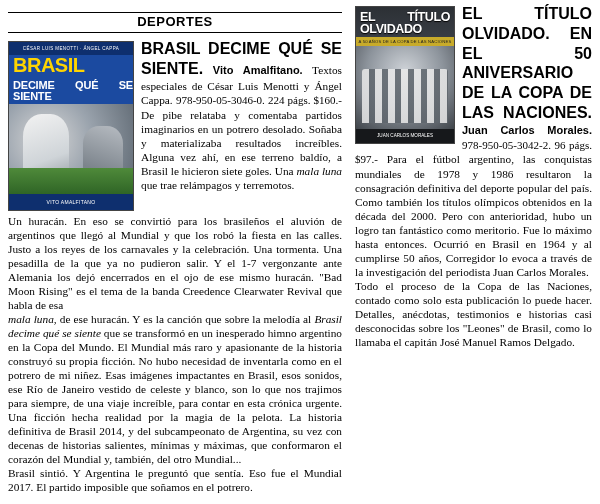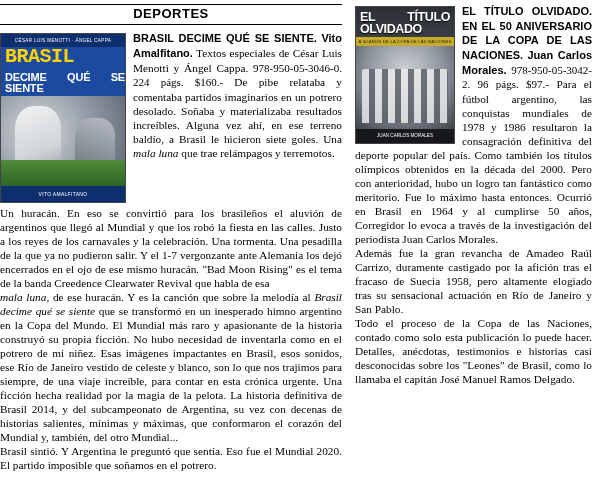--- a/index.html
+++ b/index.html
@@ -18,21 +18,22 @@
     width: 600px;
     height: 504px;
     position: relative;
     box-sizing: border-box;
     display: flex;
     flex-direction: row;
   }
   .col-left {
     width: 348px;
     box-sizing: border-box;
-    padding: 4px 6px 4px 0;
+    padding: 4px 6px 4px 8px;
+    margin-top: 8px;
   }
   .col-divider {
     width: 1px;
     background: #ffffff;
   }
   .col-right {
     width: 251px;
     box-sizing: border-box;
     padding: 4px 8px 4px 6px;
   }
@@ -89,21 +90,21 @@
     font-size: 4.5px;
     letter-spacing: 0.4px;
     display: flex;
     align-items: center;
     justify-content: center;
   }
   .bk1-title {
     position: absolute;
     left: 4px; right: 4px; top: 14px;
     color: #ffd400;
-    font-family: Liberation Mono, monospace;
+    font-family: Liberation Sans, sans-serif;
     font-weight: bold;
     font-size: 20px;
     line-height: 0.92;
     letter-spacing: -0.5px;
   }
   .bk1-sub {
     position: absolute;
     left: 4px; right: 0; top: 38px;
     color: #ffffff;
     font-family: "Liberation Sans", sans-serif;
@@ -213,21 +214,21 @@
     font-family: "Liberation Sans", sans-serif;
     font-size: 4.6px;
     display: flex;
     align-items: center;
     justify-content: center;
   }
 
   .art-title {
     font-family: "Liberation Sans", sans-serif;
     font-weight: bold;
-    font-size: 11px;
+    font-size: 16px;
   }
   .art-author {
     font-family: "Liberation Sans", sans-serif;
     font-weight: bold;
     font-size: 11px;
   }
   .meta {
     font-size: 11px;
   }
   em { }
@@ -259,21 +260,21 @@
       </div>
 
       <p><span class="art-title">BRASIL DECIME QUÉ SE SIENTE.</span> <span class="art-author">Vito Amalfitano.</span><span> Textos especiales de César Luis Menotti y Ángel Cappa.</span> <span class="meta">978-950-05-3046-0. 224 págs. $160.-</span> <span>De pibe relataba y comentaba partidos imaginarios en un potrero desolado. Soñaba y materializaba resultados increíbles. Alguna vez ahí, en ese terreno baldío, a Brasil le hicieron siete goles. Una </span><em>mala luna</em><span> que trae relámpagos y terremotos.</span></p>
 
       <div class="clear"></div>
 
       <p class="tail">Un huracán. En eso se convirtió para los brasileños el aluvión de argentinos que llegó al Mundial y que los robó la fiesta en las calles. Justo a los reyes de los carnavales y la celebración. Una tormenta. Una pesadilla de la que ya no pudieron salir. Y el 1-7 vergonzante ante Alemania los dejó encerrados en el ojo de ese mismo huracán. "Bad Moon Rising" es el tema de la banda Creedence Clearwater Revival que habla de esa</p>
 
       <p><em>mala luna</em><span>, de ese huracán. Y es la canción que sobre la melodía al </span><em>Brasil decime qué se siente</em><span> que se transformó en un inesperado himno argentino en la Copa del Mundo. El Mundial más raro y apasionante de la historia construyó su propia ficción. No hubo necesidad de inventarla como en el potrero de mi niñez. Esas imágenes impactantes en Brasil, esos sonidos, ese Río de Janeiro vestido de celeste y blanco, son lo que nos trajimos para siempre, de una viaje increíble, para contar en esta crónica urgente. Una ficción hecha realidad por la magia de la pelota. La historia definitiva de Brasil 2014, y del subcampeonato de Argentina, su vez con decenas de historias salientes, mínimas y máximas, que conformaron el corazón del Mundial y, también, del otro Mundial...</span></p>
 
-      <p>Brasil sintió. Y Argentina le preguntó que sentía. Eso fue el Mundial 2020. El partido imposible que soñamos en el potrero.</p>
+      <p>Brasil sintió. Y Argentina le preguntó que sentía. Eso fue el Mundial 2017. El partido imposible que soñamos en el potrero.</p>
 
     </div>
   </div>
 
   <div class="col-divider"></div>
 
   <div class="col-right">
     <div class="article">
 
       <div class="cover-right">
@@ -284,20 +285,19 @@
           <div class="bk2-team"></div>
         </div>
         <div class="bk2-bottom">JUAN CARLOS MORALES</div>
       </div>
 
       <p><span class="art-title">EL TÍTULO OLVIDADO. EN EL 50 ANIVERSARIO DE LA COPA DE LAS NACIONES.</span> <span class="art-author">Juan Carlos Morales.</span> <span class="meta">978-950-05-3042-2. 96 págs. $97.-</span> <span>Para el fútbol argentino, las conquistas mundiales de 1978 y 1986 resultaron la consagración definitiva del deporte popular del país. Como también los títulos olímpicos obtenidos en la década del 2000. Pero con anterioridad, hubo un logro tan fantástico como meritorio. Fue lo máximo hasta entonces. Ocurrió en Brasil en 1964 y al cumplirse 50 años, Corregidor lo evoca a través de la investigación del periodista Juan Carlos Morales.</span></p>
 
       <div class="clear"></div>
 
 
-      <p>Además fue la gran revancha de Amadeo Raúl Carrizo, duramente castigado por la afición tras el fracaso de Suecia 1958, pero altamente elogiado tras su sensacional actuación en Río de Janeiro y San Pablo.</p>
 
       <p>Todo el proceso de la Copa de las Naciones, contado como solo esta publicación lo puede hacer. Detalles, anécdotas, testimonios e historias casi desconocidas sobre los "Leones" de Brasil, como lo llamaba el capitán José Manuel Ramos Delgado.</p>
 
     </div>
   </div>
 
 </div>
 
 </body></html>

